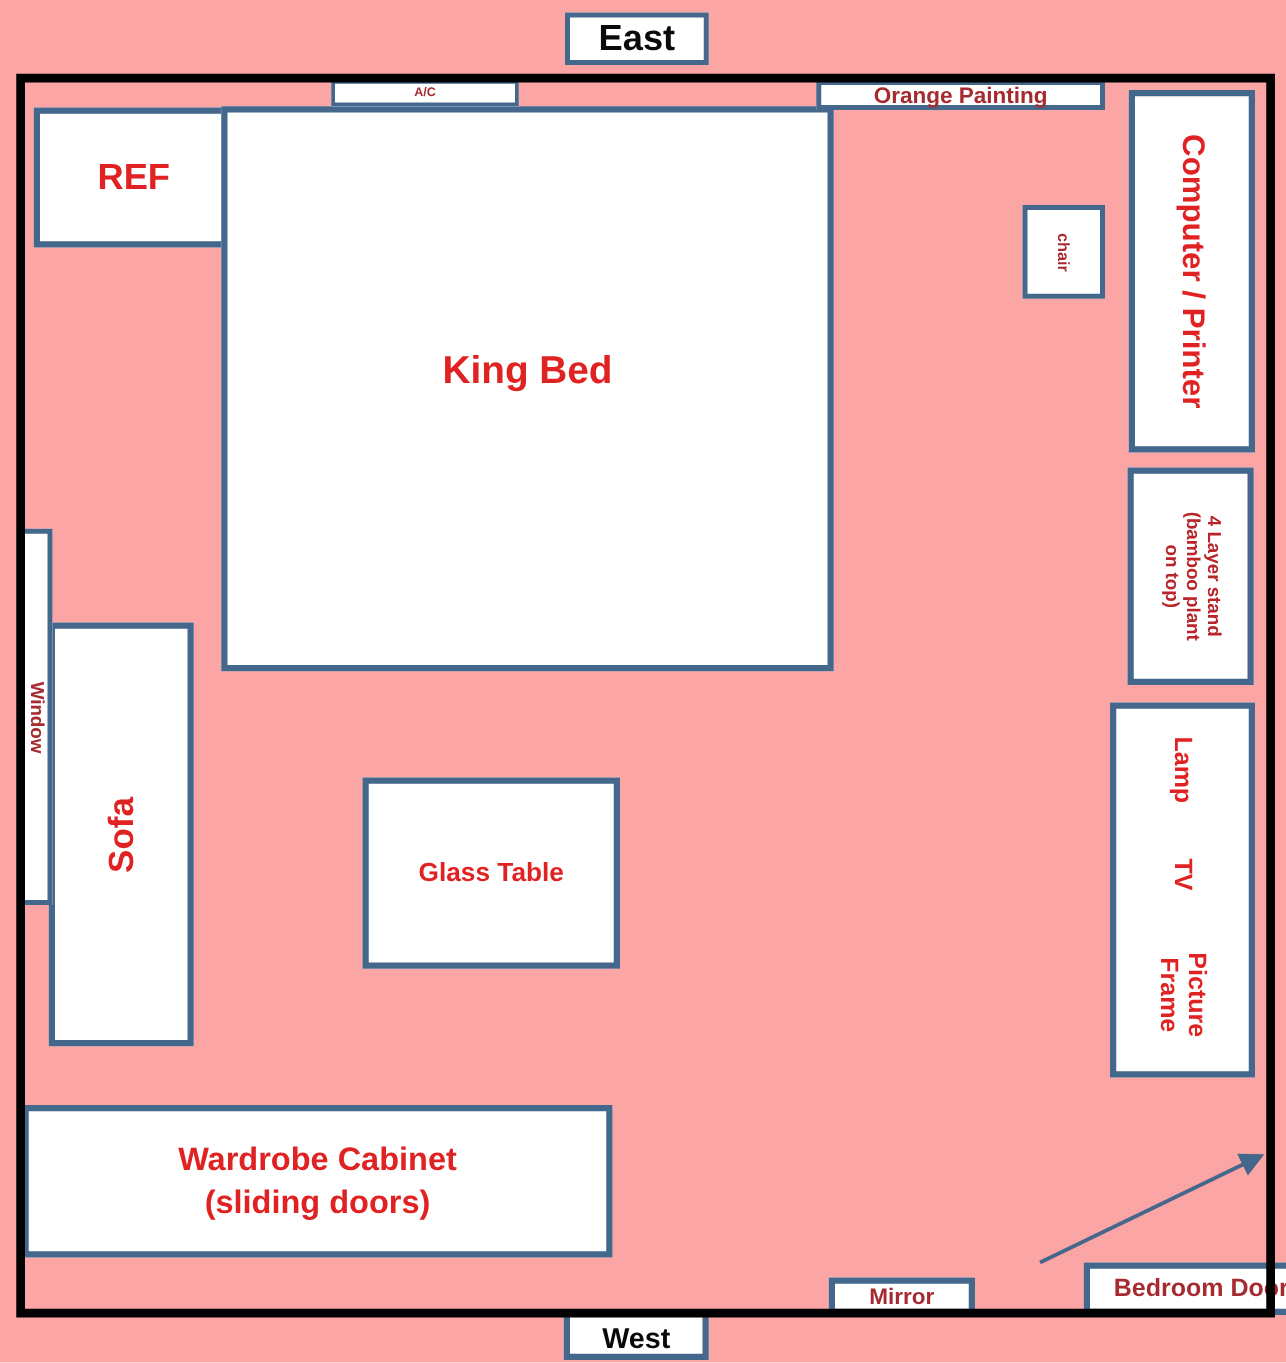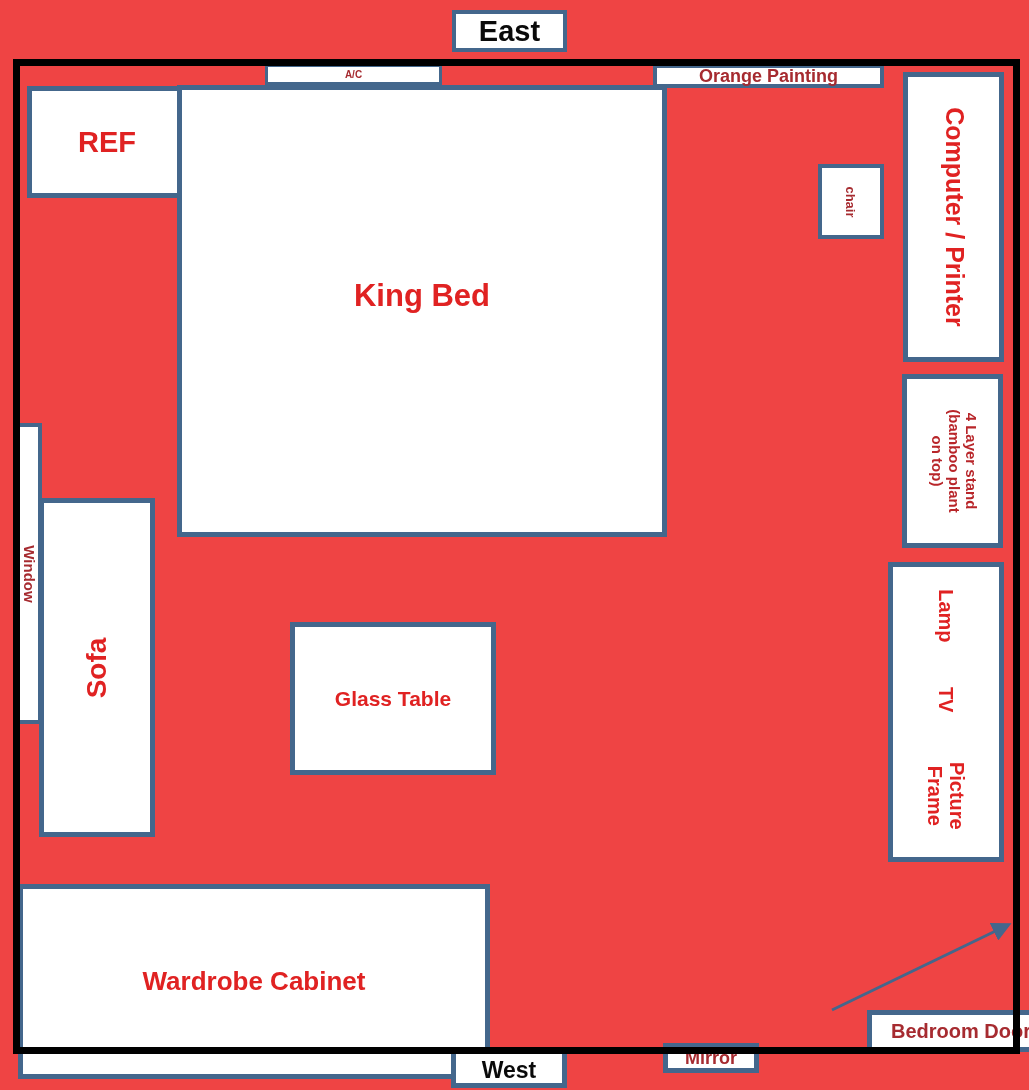--- a/index.html
+++ b/index.html
@@ -1,17 +1,17 @@
 <!DOCTYPE html>
 <html><head>
 <meta charset="utf-8">
 <style>
   html,body { margin:0; padding:0; background:#ffffff; }
   #stage {
-    position:relative; width:1029px; height:1090px; background:#ef4444;
+    position:relative; width:1029px; height:1090px; background:#fca5a5;
     font-family:"Liberation Sans", sans-serif; overflow:hidden;
   }
   .box {
     position:absolute; background:#ffffff;
     border:5px solid #44678C; box-sizing:border-box; z-index:2;
   }
   .b3 { border-width:3px; } .b4 { border-width:4px; }
   .center { display:flex; align-items:center; justify-content:center; }
   .walls {
     position:absolute; left:13px; top:59px; width:1007px; height:995px;
@@ -41,21 +41,21 @@
     <span class="dir" style="font-size:29px;">East</span>
   </div>
   <div class="box center" style="left:451px; top:1048px; width:116px; height:40px; z-index:5;">
     <span class="dir" style="font-size:23px; margin-top:4px;">West</span>
   </div>
 
   <div class="box center" style="left:27px; top:86px; width:160px; height:112px;">
     <span class="lbl" style="font-size:29px;">REF</span>
   </div>
 
-  <div class="box b3 center" style="left:265px; top:64px; width:177px; height:21px; z-index:4;">
+  <div class="box b3 center" style="left:265px; top:64px; width:150px; height:21px; z-index:4;">
     <span class="lbl2" style="font-size:10px;">A/C</span>
   </div>
 
   <div class="box" style="left:177px; top:85px; width:490px; height:452px;">
     <div class="center" style="position:absolute; inset:0; padding-bottom:30px;">
       <span class="lbl" style="font-size:31px;">King Bed</span>
     </div>
   </div>
 
   <div class="box b4 center" style="left:653px; top:64px; width:231px; height:24px; z-index:4;">
@@ -101,27 +101,28 @@
   <div class="box" style="left:39px; top:498px; width:116px; height:339px;">
     <div class="rot-ccw" style="width:329px; height:106px;">
       <span class="lbl" style="font-size:28px;">Sofa</span>
     </div>
   </div>
 
   <div class="box center" style="left:290px; top:622px; width:206px; height:153px;">
     <span class="lbl" style="font-size:21px;">Glass Table</span>
   </div>
 
-  <div class="box center" style="left:18px; top:884px; width:472px; height:195px;">
+  <div class="box center" style="left:18px; top:884px; width:472px; height:122px;">
     <div class="lines lbl" style="font-size:26px; line-height:1.3;">
       <div>Wardrobe Cabinet</div>
+      <div>(sliding doors)</div>
     </div>
   </div>
 
-  <div class="box center" style="left:663px; top:1022px; width:96px; height:30px;margin-top:21px;">
+  <div class="box center" style="left:663px; top:1022px; width:117px; height:30px;">
     <span class="lbl2" style="font-size:18px;">Mirror</span>
   </div>
 
   <div class="box center" style="left:867px; top:1010px; width:188px; height:42px;">
     <span class="lbl2" style="font-size:20px;">Bedroom Door</span>
   </div>
 
   <svg class="doorline" style="left:820px; top:900px;" width="200" height="125">
     <defs>
       <marker id="arr" viewBox="0 0 10 10" refX="8" refY="5" markerWidth="6.5" markerHeight="6.5" orient="auto-start-reverse">

